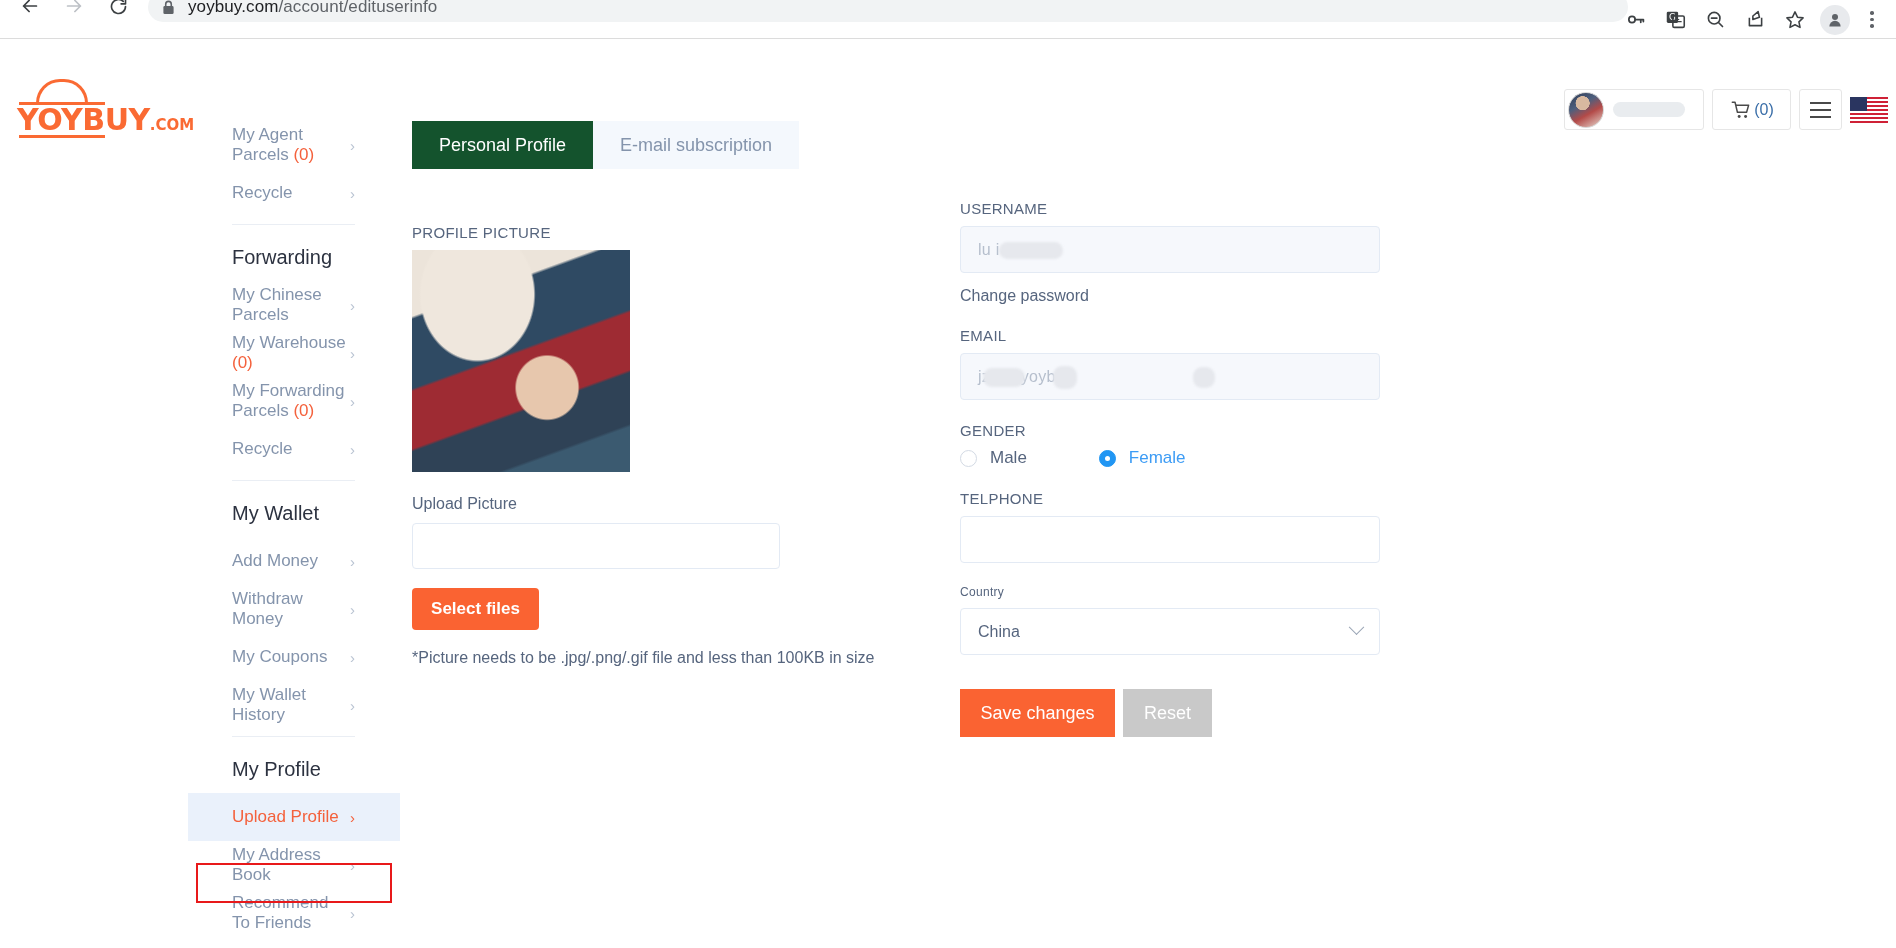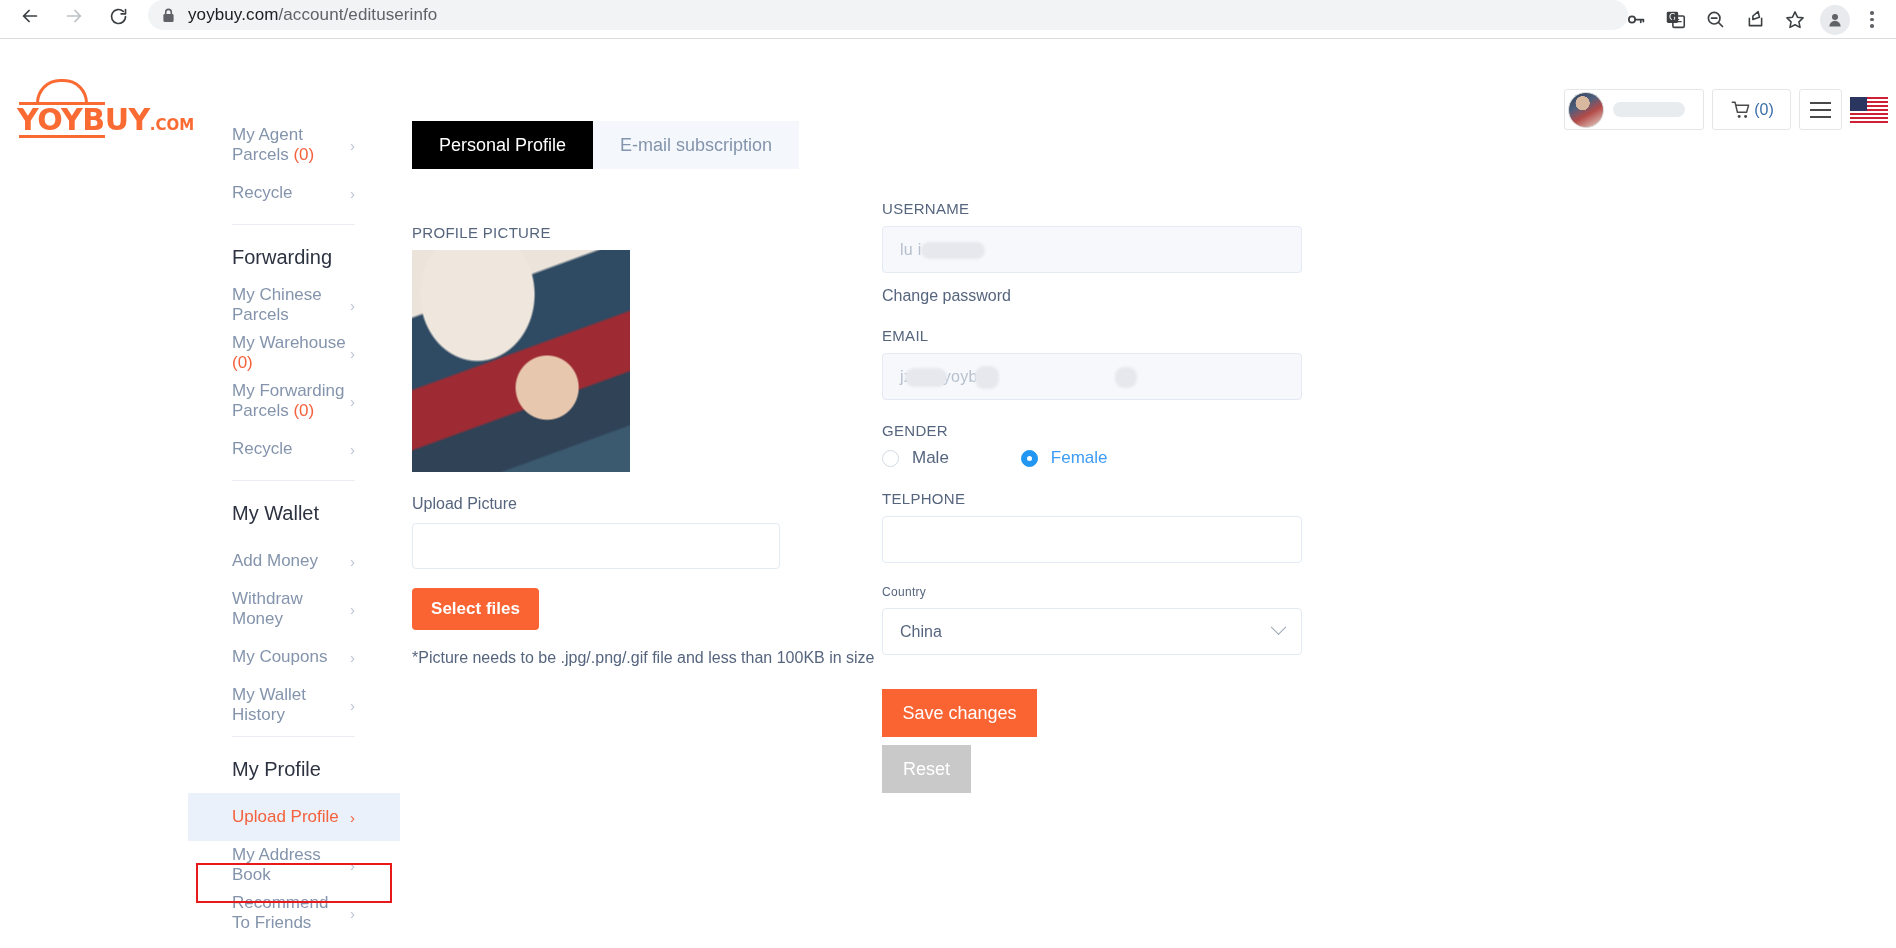--- a/index.html
+++ b/index.html
@@ -8,22 +8,22 @@
     background: #ffffff;
     font-family: "Liberation Sans", sans-serif;
     overflow: hidden;
   }
 
   
   .browser-bar {
     height: 39px;
     background: #ffffff;
     display: flex;
-    align-items: flex-start;
-    padding: 0 10px;
+    align-items: flex-end;
+    padding: 16px 10px;
     border-bottom: 1px solid #dcdcdc;
     position: relative;
   }
   .nav-btns { display: flex; align-items: center; gap: 4px; margin-right: 6px; }
   .nav-btn {
     width: 40px; height: 32px;
     display: flex; align-items: center; justify-content: center;
     border-radius: 16px;
   }
   .nav-btn svg { display: block; }
@@ -280,26 +280,26 @@
   .main { padding-top: 2px; flex: 1; }
   .tabs { display: flex; margin-left: 12px; }
   .tab {
     height: 48px;
     padding: 0 27px;
     display: flex;
     align-items: center;
     font-size: 18px;
     cursor: pointer;
   }
-  .tab.active { background: #000000; color: #ffffff; }
+  .tab.active { background: #14532d; color: #ffffff; }
   .tab.inactive { background: #f4f8fd; color: #8494ac; }
 
   .form-area { display: flex; margin-top: 31px; margin-left: 12px; }
   .col-left { width: 470px; margin-top: 24px; }
-  .col-right { width: 420px; }
+  .col-right { width: 420px; margin-left: 78px; }
 
   .field-label {
     font-size: 15px;
     color: #56657e;
     letter-spacing: .3px;
     margin-bottom: 9px;
   }
   .field-label.sentence { font-size: 12px; }
   .profile-pic {
     width: 218px; height: 222px;
@@ -416,21 +416,21 @@
     align-items: center;
     justify-content: space-between;
     cursor: pointer;
   }
   .select-chev {
     width: 11px; height: 11px;
     border-right: 1.6px solid #9aa5b5;
     border-bottom: 1.6px solid #9aa5b5;
     transform: rotate(45deg) translate(-3px,-3px);
   }
-  .btn-row { display: flex; gap: 8px; margin-top: 34px; flex-direction: column; }
+  .btn-row { display: flex; gap: 8px; margin-top: 34px; }
   .save-btn {
     width: 155px; height: 48px;
     background: #fa6332;
     color: #fff;
     border: none;
     font-size: 18px;
     cursor: pointer;
     font-family: "Liberation Sans", sans-serif;
   }
   .reset-btn {

